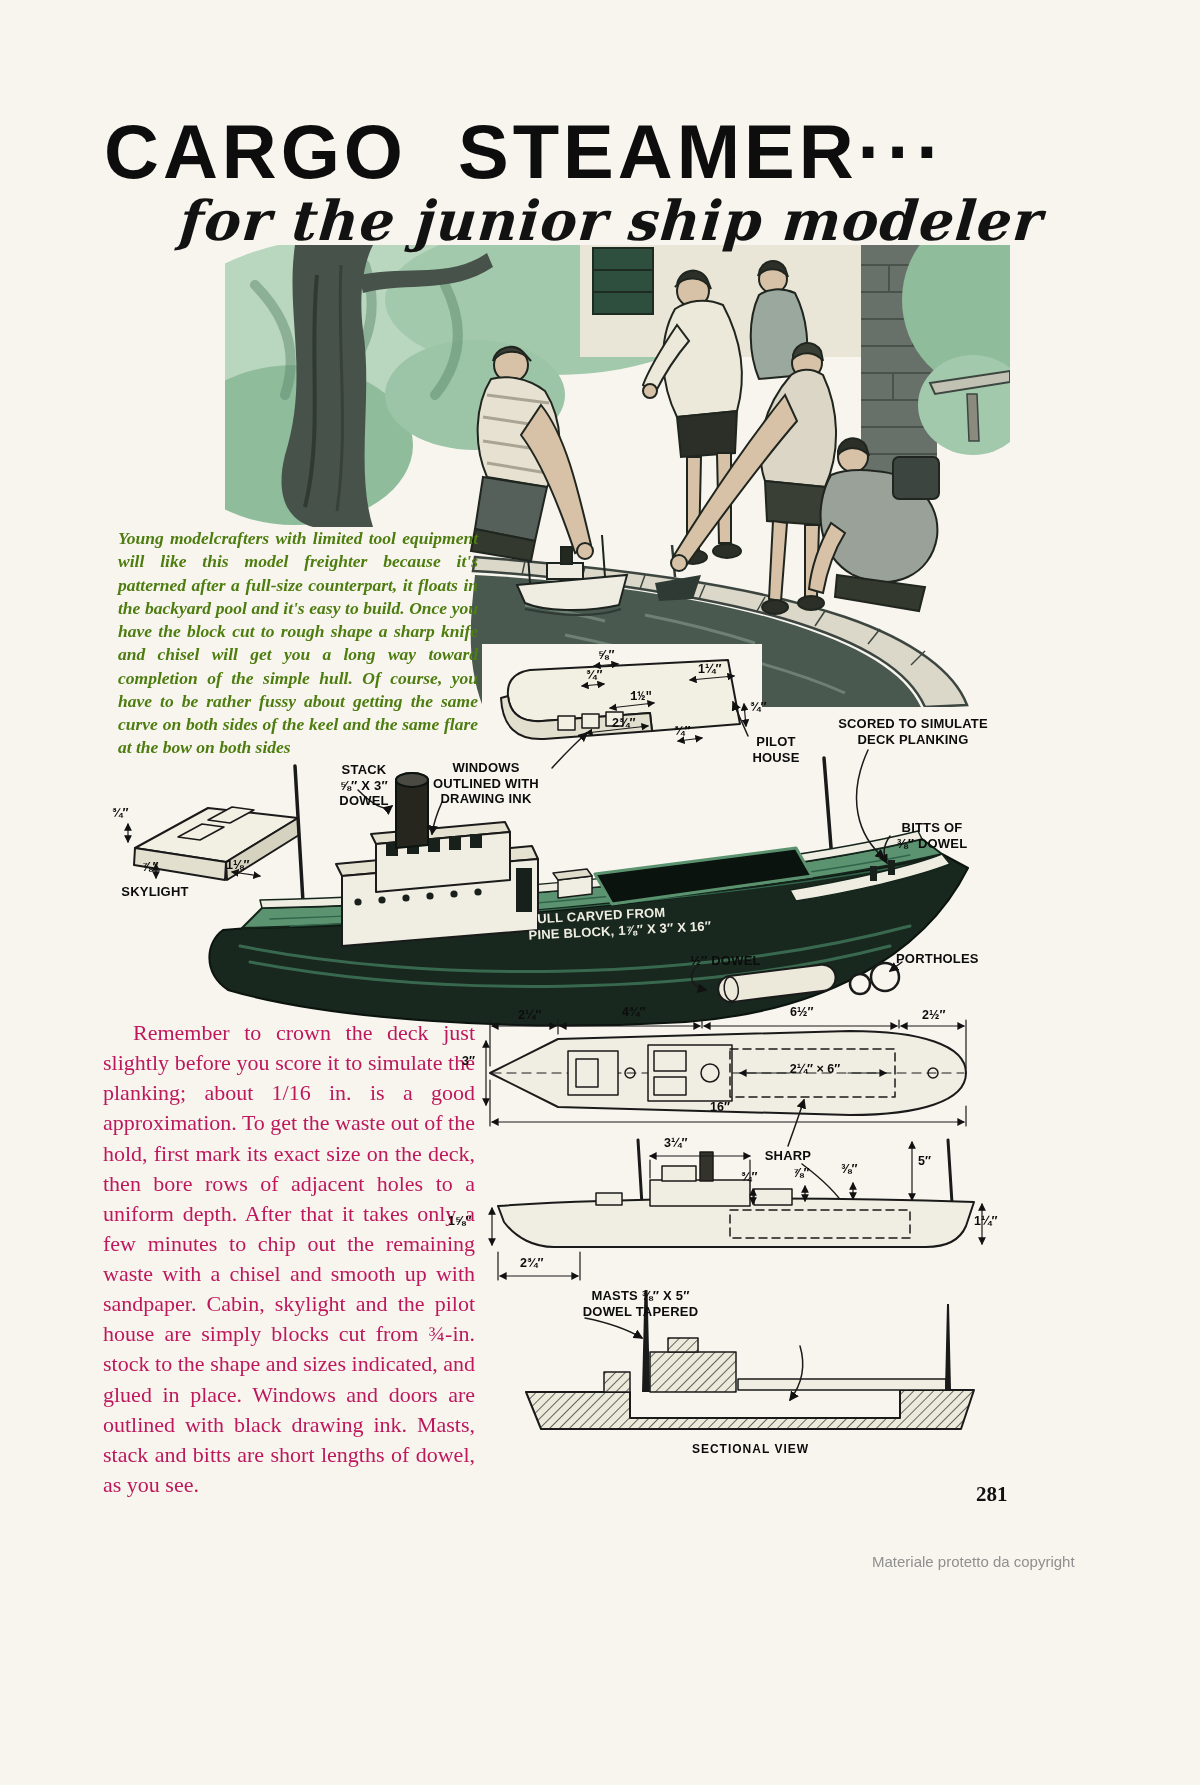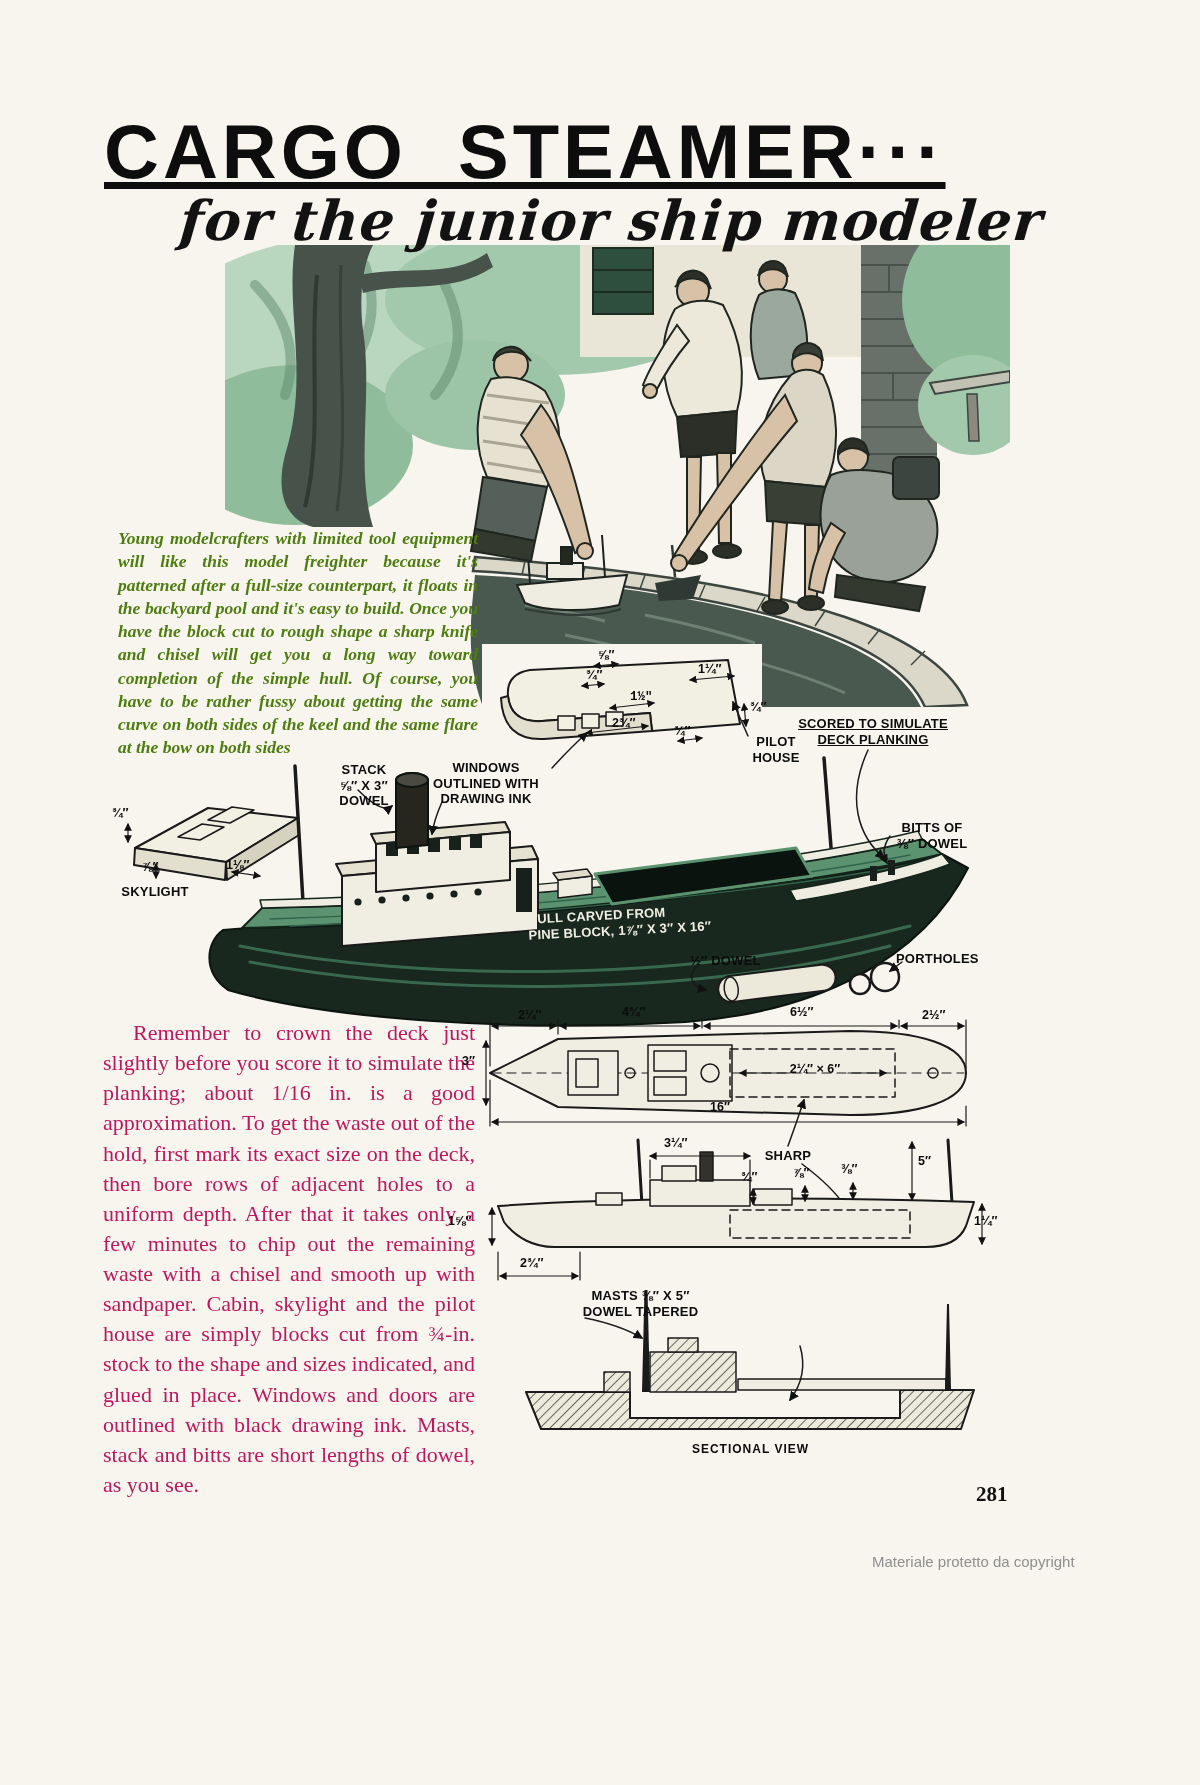--- a/index.html
+++ b/index.html
@@ -7,21 +7,21 @@
   .page {
     position:relative; width:1200px; height:1785px; margin:0 auto;
     background:#f7f5ee; overflow:hidden;
     font-family:"Liberation Sans", sans-serif; color:#111;
   }
   svg.layer { position:absolute; z-index:1; }
   .title {
     position:absolute; left:104px; top:108px; z-index:4;
     font-family:"Liberation Sans", sans-serif; font-weight:700;
     font-size:76px; letter-spacing:4px; word-spacing:26px;
-    color:#0d0d0d; white-space:nowrap;text-decoration:underline;
+    color:#0d0d0d; white-space:nowrap;
   }
   .subtitle {
     position:absolute; left:180px; top:188px; z-index:4;
     font-family:"DejaVu Serif", serif; font-style:italic; font-weight:700;
     font-size:55px; letter-spacing:1px; color:#121212; white-space:nowrap;
     transform:skewX(-5deg);
   }
   .intro {
     position:absolute; left:118px; top:527px; width:360px; z-index:4;
     font-family:"Liberation Serif", serif; font-weight:700; font-style:italic;
@@ -362,21 +362,21 @@
 
   <div class="lbl" style="left:100px;top:884px;width:110px;">SKYLIGHT</div>
   <div class="lbl" style="left:316px;top:762px;width:96px;">STACK
 ⅝″ X 3″
 DOWEL</div>
   <div class="lbl" style="left:408px;top:760px;width:156px;">WINDOWS
 OUTLINED WITH
 DRAWING INK</div>
   <div class="lbl" style="left:740px;top:734px;width:72px;">PILOT
 HOUSE</div>
-  <div class="lbl" style="left:784px;top:716px;width:178px;text-decoration:underline;">SCORED TO SIMULATE
+  <div class="lbl" style="left:824px;top:716px;width:178px;">SCORED TO SIMULATE
 DECK PLANKING</div>
   <div class="lbl" style="left:884px;top:820px;width:96px;">BITTS OF
 ⅜″ DOWEL</div>
   <div class="lbl hull-label" style="left:528px;top:906px;width:220px;">HULL CARVED FROM
 PINE BLOCK, 1⅞″ X 3″ X 16″</div>
   <div class="lbl left" style="left:690px;top:953px;width:90px;">½″ DOWEL</div>
   <div class="lbl left" style="left:896px;top:951px;width:100px;">PORTHOLES</div>
   <div class="lbl" style="left:756px;top:1148px;width:64px;">SHARP</div>
   <div class="lbl" style="left:578px;top:1288px;width:125px;">MASTS ⅜″ X 5″
 DOWEL TAPERED</div>

